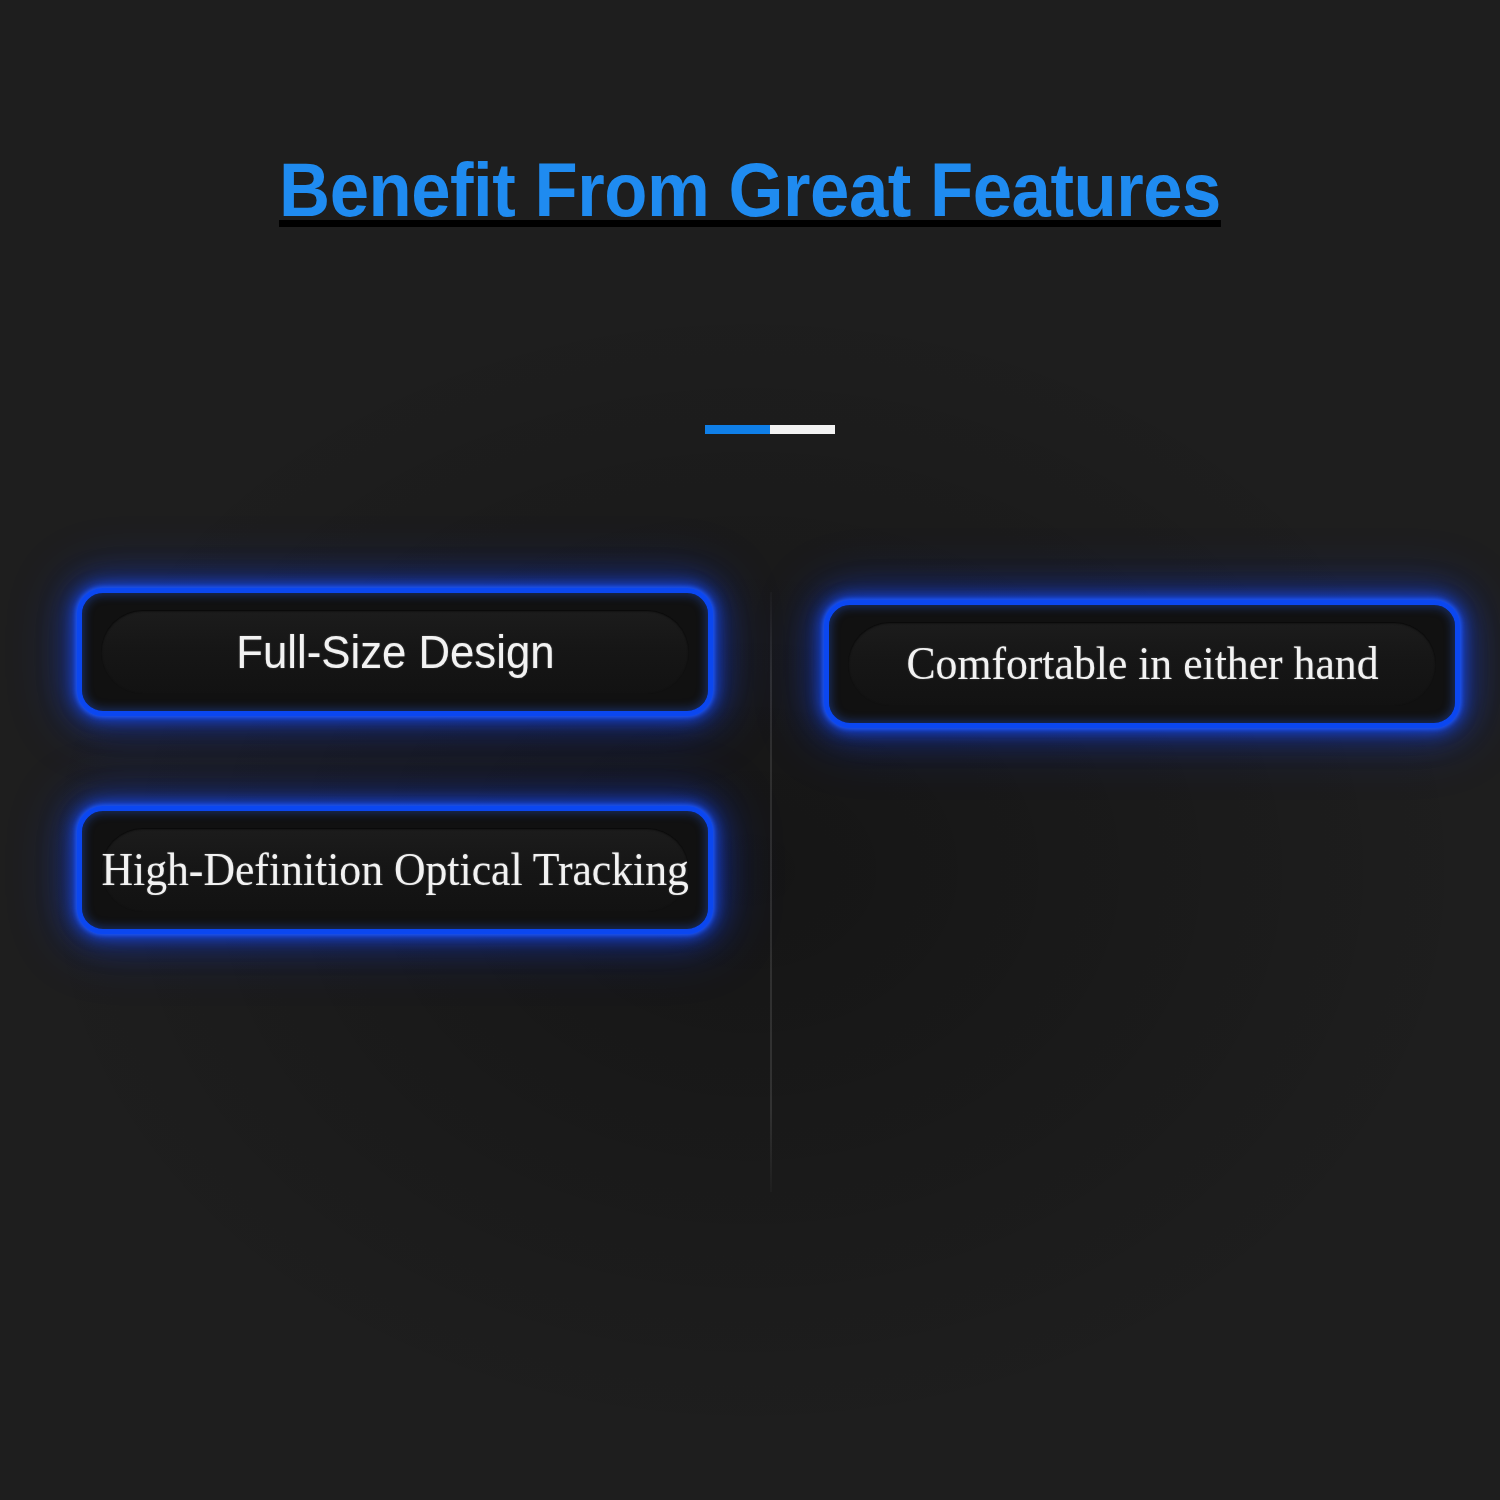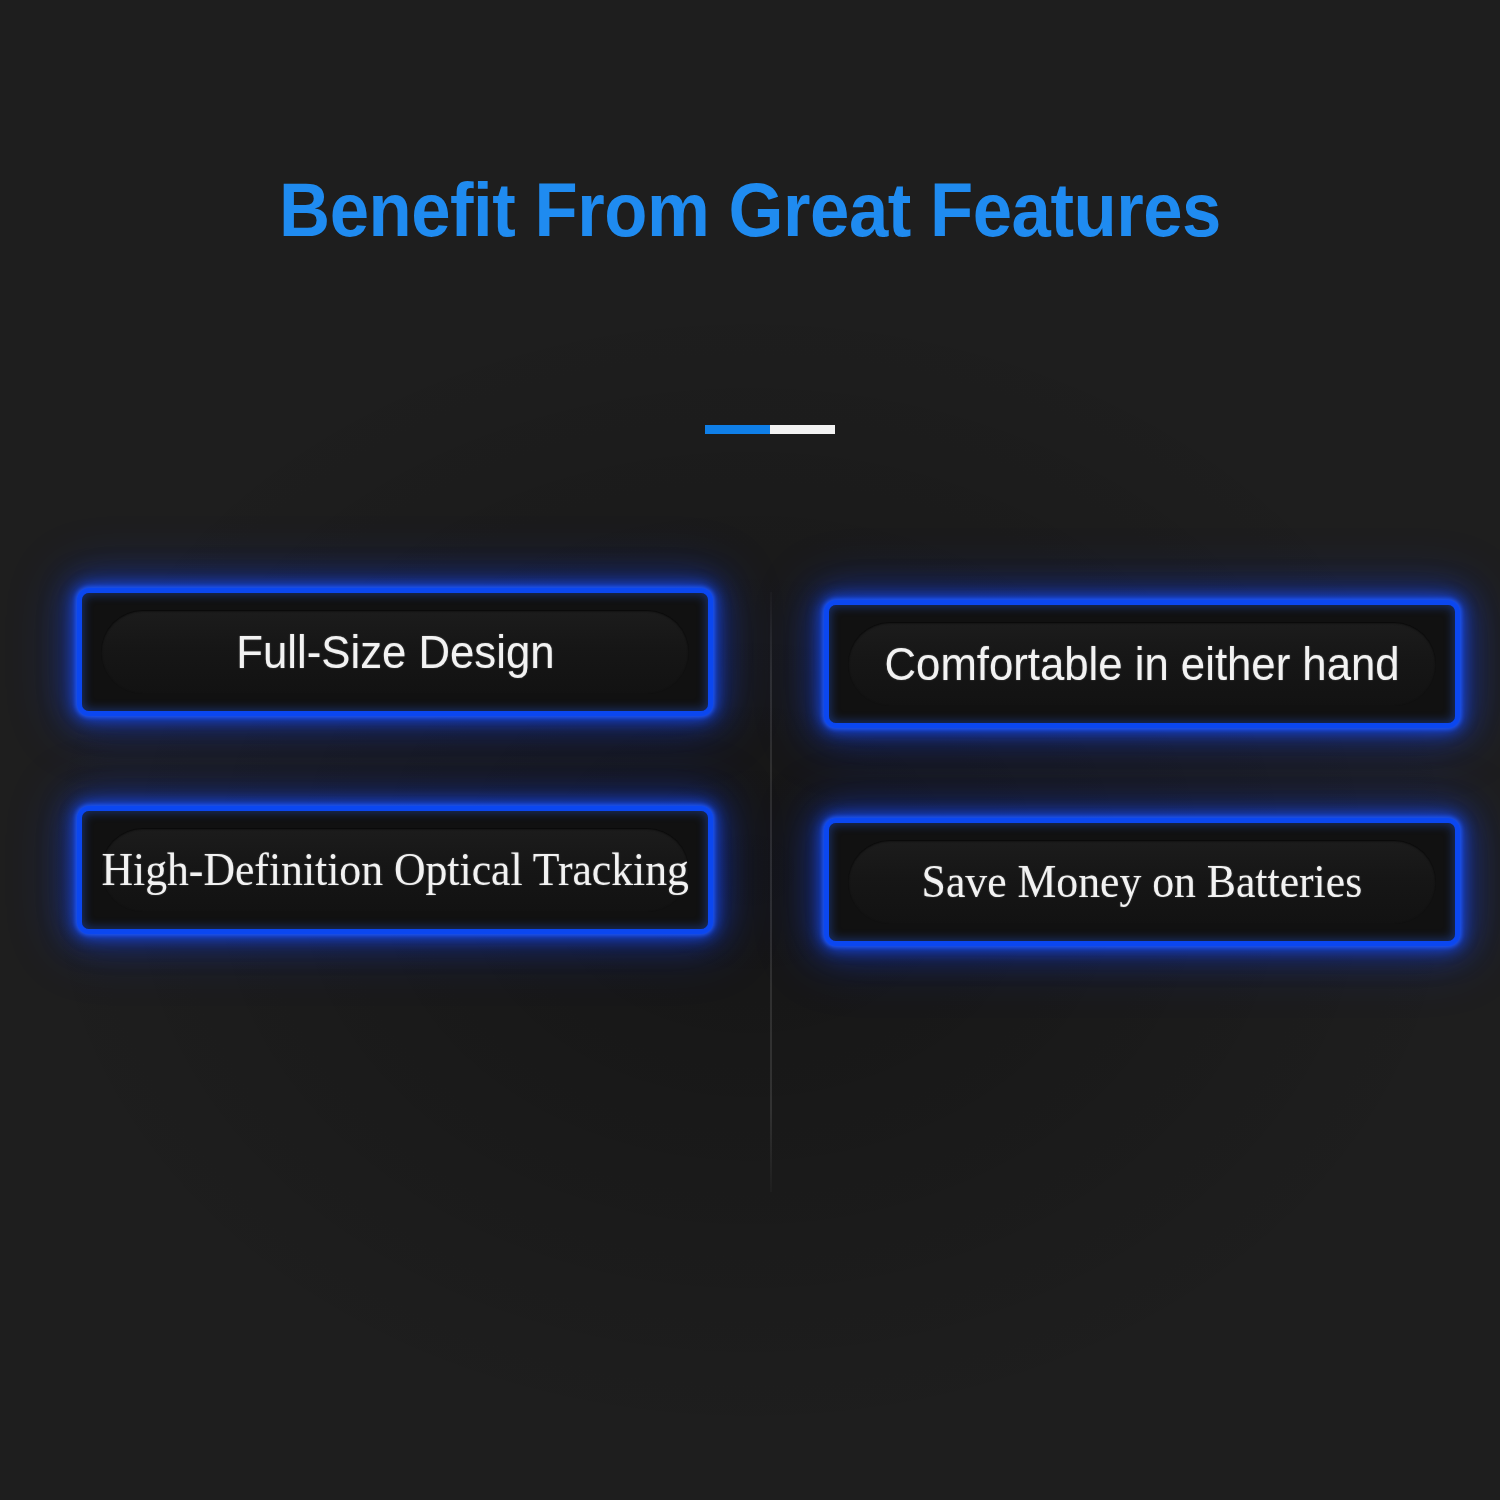--- a/index.html
+++ b/index.html
@@ -27,24 +27,25 @@
   }
 
   .page {
     position: absolute;
     inset: 0;
   }
 
   
   .header {
     position: absolute;
-    top: 172px;
+    top: 152px;
     left: 0;
     width: 1500px;
     text-align: center;
+    text-decoration: underline;
   }
 
   .title {
     color: #1f8bf0;
     font-size: 76px;
     font-weight: bold;
     line-height: 1.0;
     letter-spacing: -0.5px;
     transform: scaleX(0.93);
     transform-origin: center;
@@ -101,21 +102,21 @@
     width: 636px;
   }
   .col-left  { left: 77px; }
   .col-right { left: 824px; margin-top: 12px; }
 
   .pill {
     position: relative;
     width: 100%;
     height: 128px;
     margin-bottom: 90px;
-    border-radius: 12px;
+    border-radius: 26px;
     border: 5px solid #0b47f0;
     background: #111111;
     box-shadow:
       0 0 4px 1px rgba(30,90,255,0.95),
       0 0 14px 3px rgba(25,80,255,0.75),
       0 0 30px 8px rgba(20,70,250,0.42),
       0 0 56px 16px rgba(18,60,240,0.22),
       inset 0 0 10px 2px rgba(40,100,255,0.35);
     display: flex;
     align-items: center;
@@ -189,24 +190,19 @@
     </div>
 
     <div class="col col-right">
 
       <div class="pill">
         <div class="pill-inner">
           <span class="pill-label">Comfortable in either hand</span>
         </div>
       </div>
 
-      <div class="pill">
-        <div class="pill-inner">
-          <span class="pill-label">Save Money on Batteries</span>
-        </div>
-      </div>
 
 
     </div>
 
   </div>
 
 </div>
 
 </body></html>

